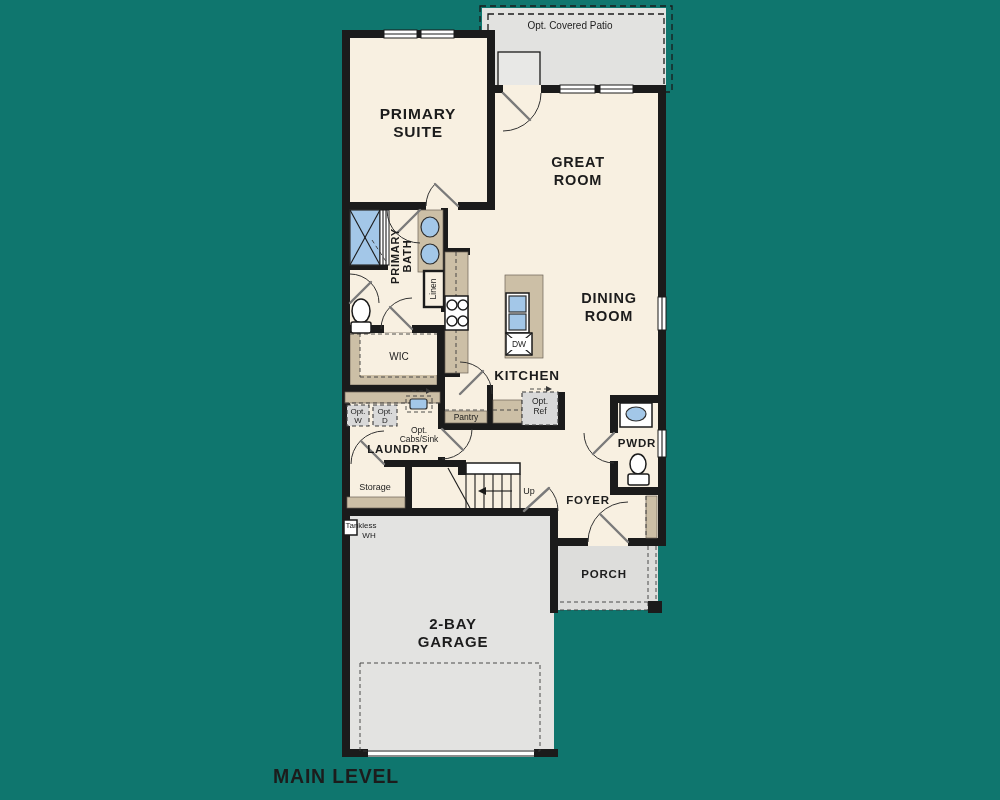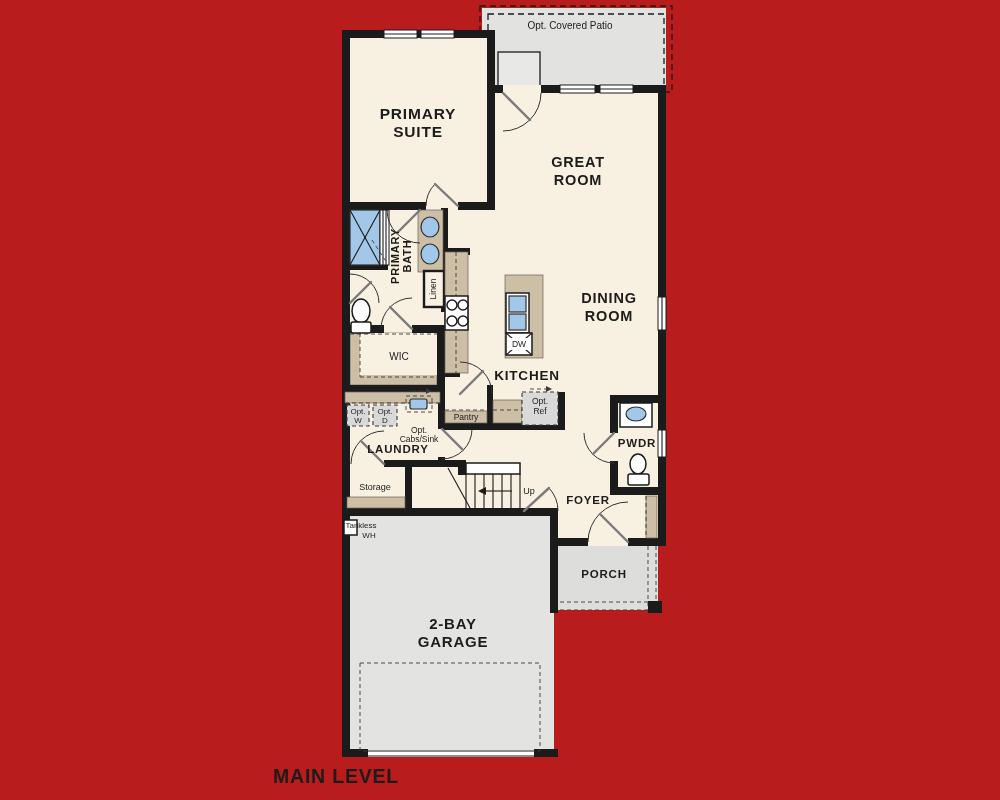--- a/index.html
+++ b/index.html
@@ -1,16 +1,16 @@
 <!DOCTYPE html>
 <html><head>
 <meta charset="utf-8">
 <style>
   html,body{margin:0;padding:0;background:#ffffff;}
-  .page{width:1000px;height:800px;position:relative;background:#b91c1c;overflow:hidden;}
+  .page{width:1000px;height:800px;position:relative;background:#0f766e;overflow:hidden;}
   .wall{fill:#1b1b1b;}
   .floor{fill:#f8f0e1;}
   .concrete{fill:#e2e2e0;}
   .concrete2{fill:#dddddb;}
   .garagefloor{fill:#e3e3e1;}
   .cab{fill:#ccbfa6;stroke:#6b6257;stroke-width:0.7;}
   .blue{fill:#a3c7e8;stroke:#2e2e2e;stroke-width:1.2;}
   .optbox{fill:#d9d9d9;stroke:#3a3a3a;stroke-width:1.1;stroke-dasharray:4 3;}
   .fixture{fill:#ffffff;stroke:#1b1b1b;stroke-width:1.5;}
   .win{fill:#ffffff;stroke:#1b1b1b;stroke-width:1;}

